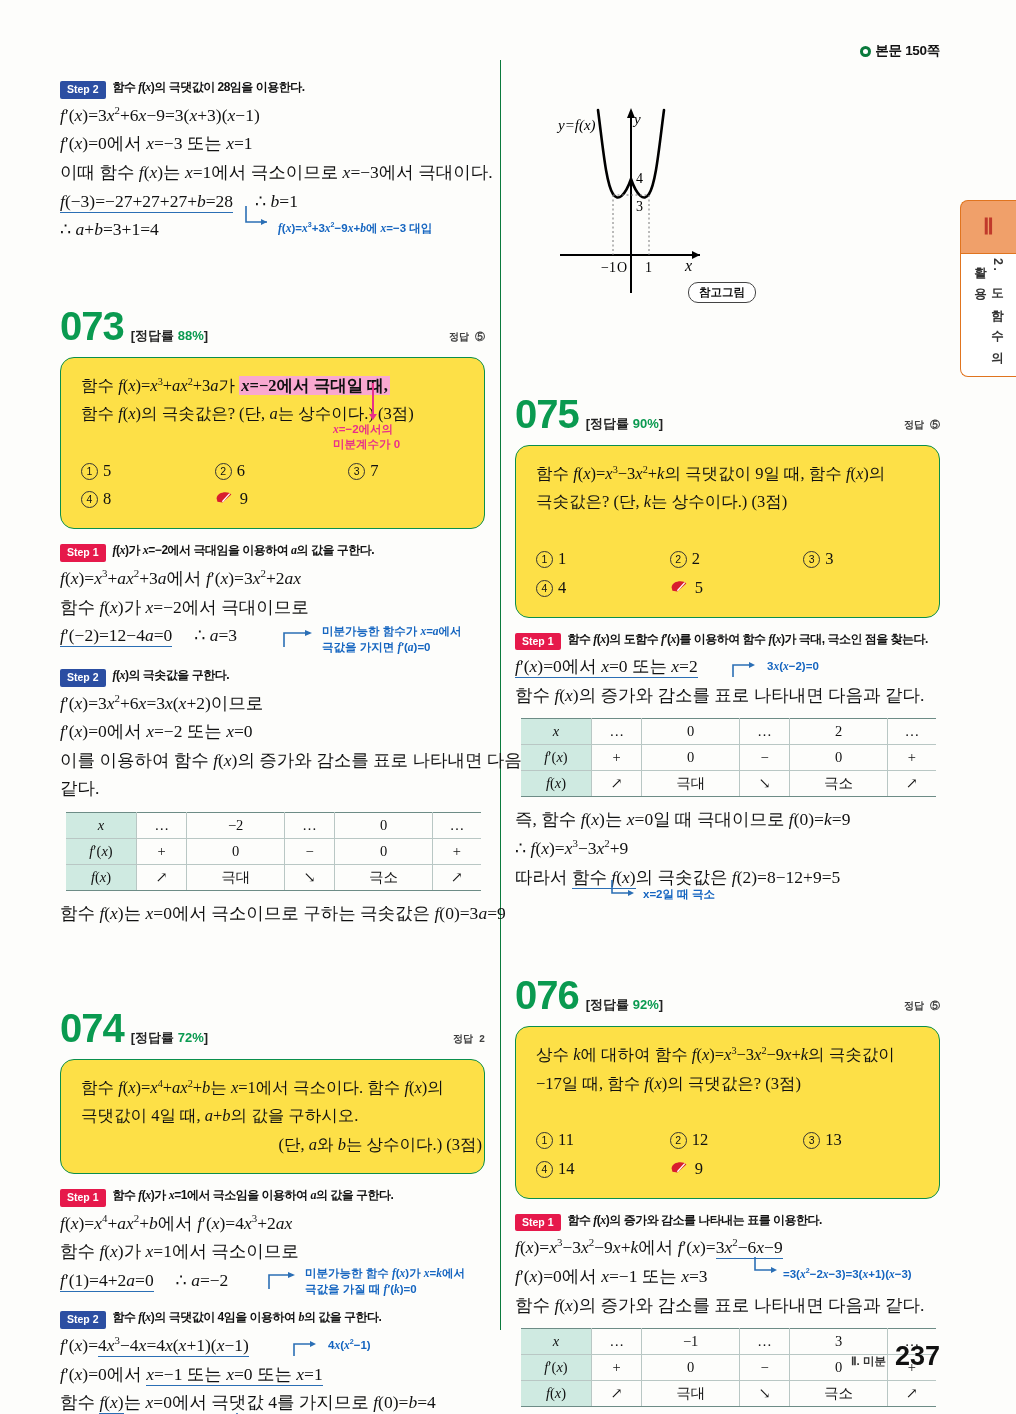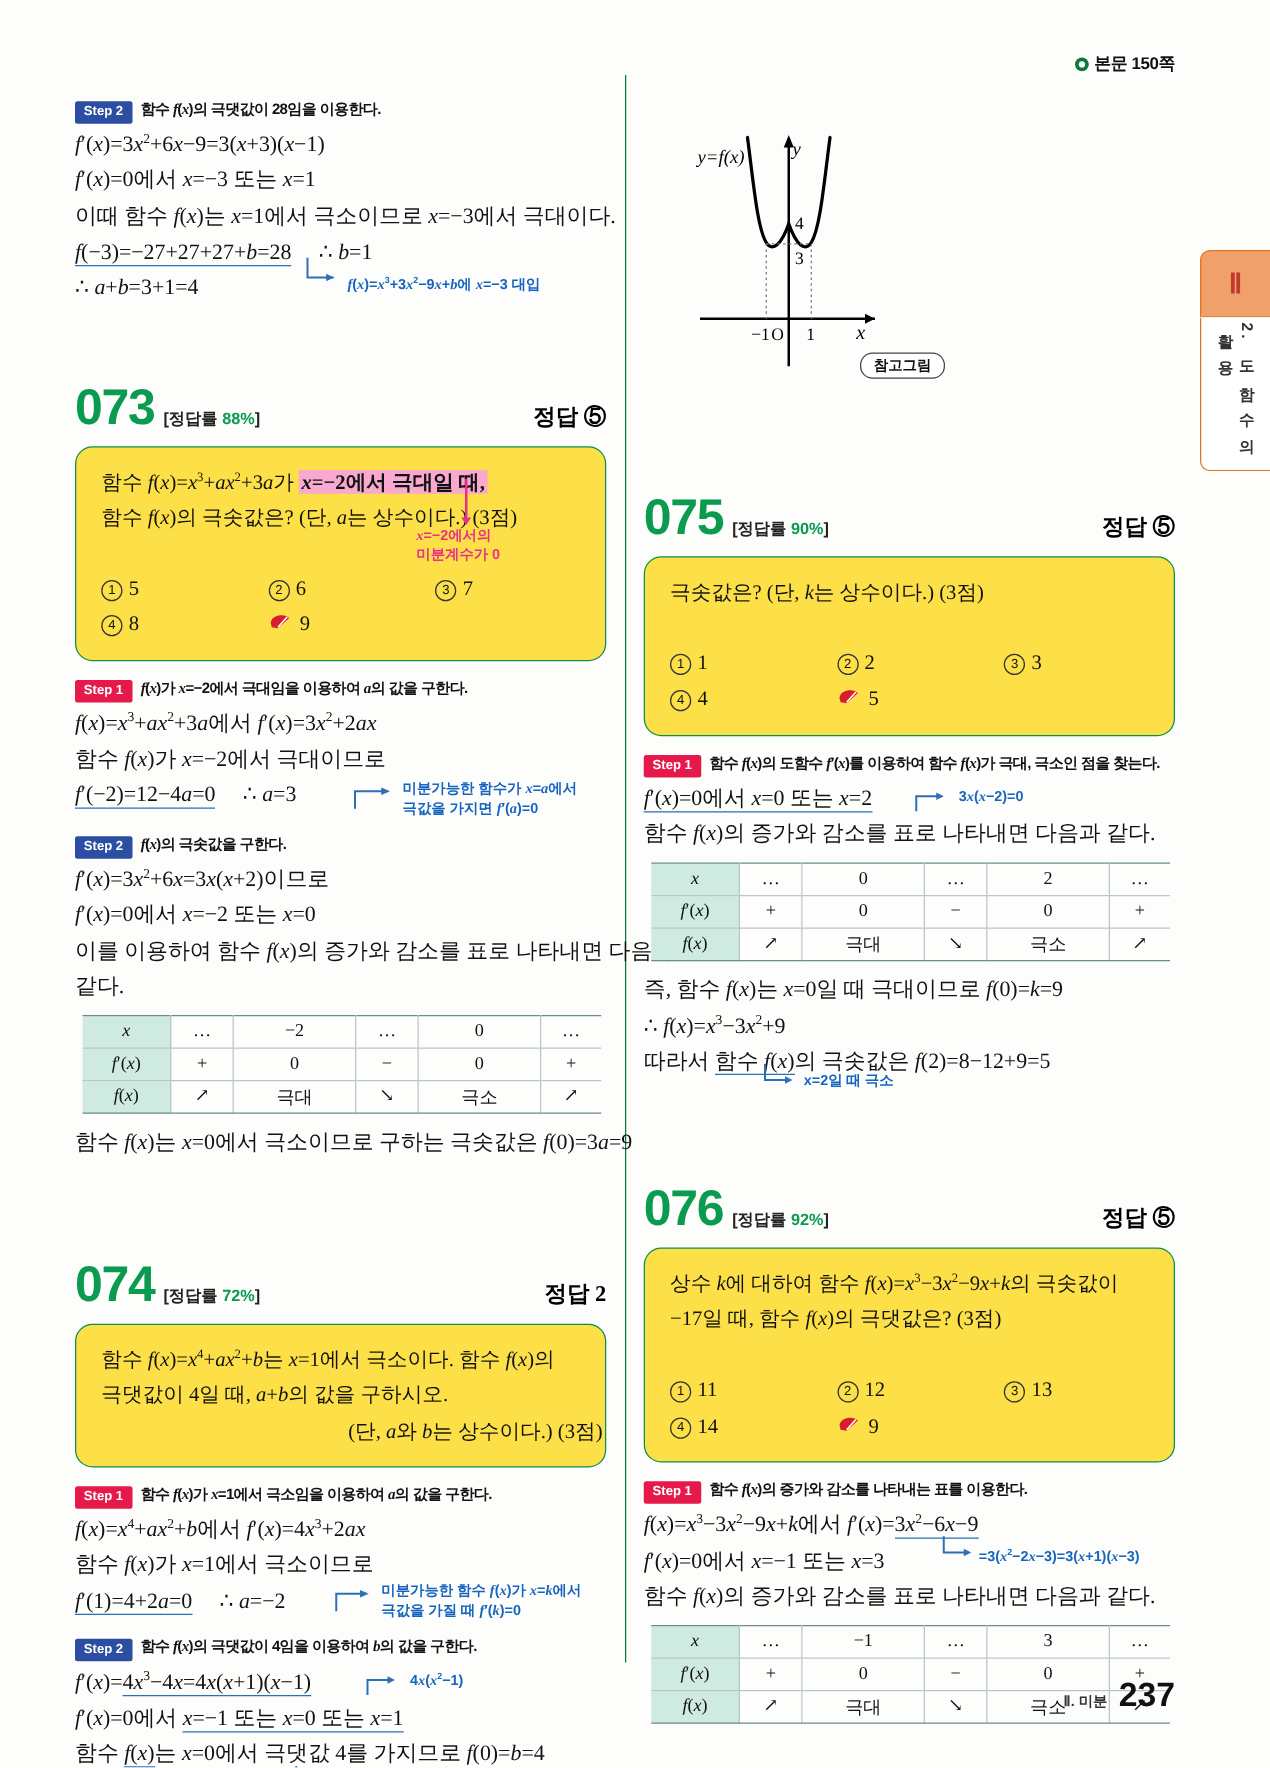--- a/index.html
+++ b/index.html
@@ -44,21 +44,21 @@
     color:#fff;padding:2px 7px 2px 7px;border-radius:2px;white-space:nowrap;line-height:1.3;margin-top:3px;}
   .badge.s1{background:#e6194b;}
   .badge.s2{background:#2b4ea2;}
   .steptext{font-family:"Liberation Sans",sans-serif;font-weight:bold;font-size:12px;letter-spacing:-.5px;line-height:1.5;text-align:right;}
 
   
   .prob-head{display:flex;align-items:baseline;margin:0 0 8px 0;position:relative;}
   .prob-no{font-family:"Liberation Sans",sans-serif;font-weight:bold;font-size:40px;color:#0a9a50;letter-spacing:-1px;}
   .prob-rate{font-family:"Liberation Sans",sans-serif;font-weight:bold;font-size:13px;color:#222;margin-left:7px;}
   .prob-rate .pct{color:#0a9a50;}
-  .prob-ans{margin-left:auto;font-family:Liberation Serif, serif;font-weight:bold;font-size:18px;color:#000000;}
+  .prob-ans{margin-left:auto;font-family:Liberation Mono, monospace;font-weight:bold;font-size:10px;color:#404040;}
 
   
   .qbox{border:1.6px solid #0a8f4d;border-radius:14px;padding:14px 2px 14px 20px;position:relative;background:#fde047;}
   .qline{font-size:16.5px;line-height:1.72;}
   .qbox .right{text-align:right;}
   .choices{margin-top:28px;}
   .crow{display:flex;font-size:16.5px;line-height:1.75;}
   .crow > div{width:33.33%;}
   .circ{display:inline-block;width:15px;height:15px;border:1.1px solid #333;border-radius:50%;
     font-size:10.5px;line-height:14px;text-align:center;margin-right:5px;vertical-align:1px;
@@ -338,20 +338,21 @@
   <div class="col-right" style="top:392px;">
 
     <div>
       <div class="prob-head">
         <span class="prob-no">075</span>
         <span class="prob-rate">[정답률 <span class="pct">90%</span>]</span>
         <span class="prob-ans"><span>정답</span> <span>⑤</span></span>
       </div>
 
       <div class="qbox">
+        <div class="qline">함수 <i class="v">f</i>(<i class="v">x</i>)=<i class="v">x</i><sup>3</sup>−3<i class="v">x</i><sup>2</sup>+<i class="v">k</i>의 극댓값이 9일 때, 함수 <i class="v">f</i>(<i class="v">x</i>)의</div>
         <div class="qline">극솟값은? (단, <i class="v">k</i>는 상수이다.) (3점)</div>
         <div class="choices">
           <div class="crow">
             <div><span class="circ">1</span><span>1</span></div>
             <div><span class="circ">2</span><span>2</span></div>
             <div><span class="circ">3</span><span>3</span></div>
           </div>
           <div class="crow">
             <div><span class="circ">4</span><span>4</span></div>
             <div>

